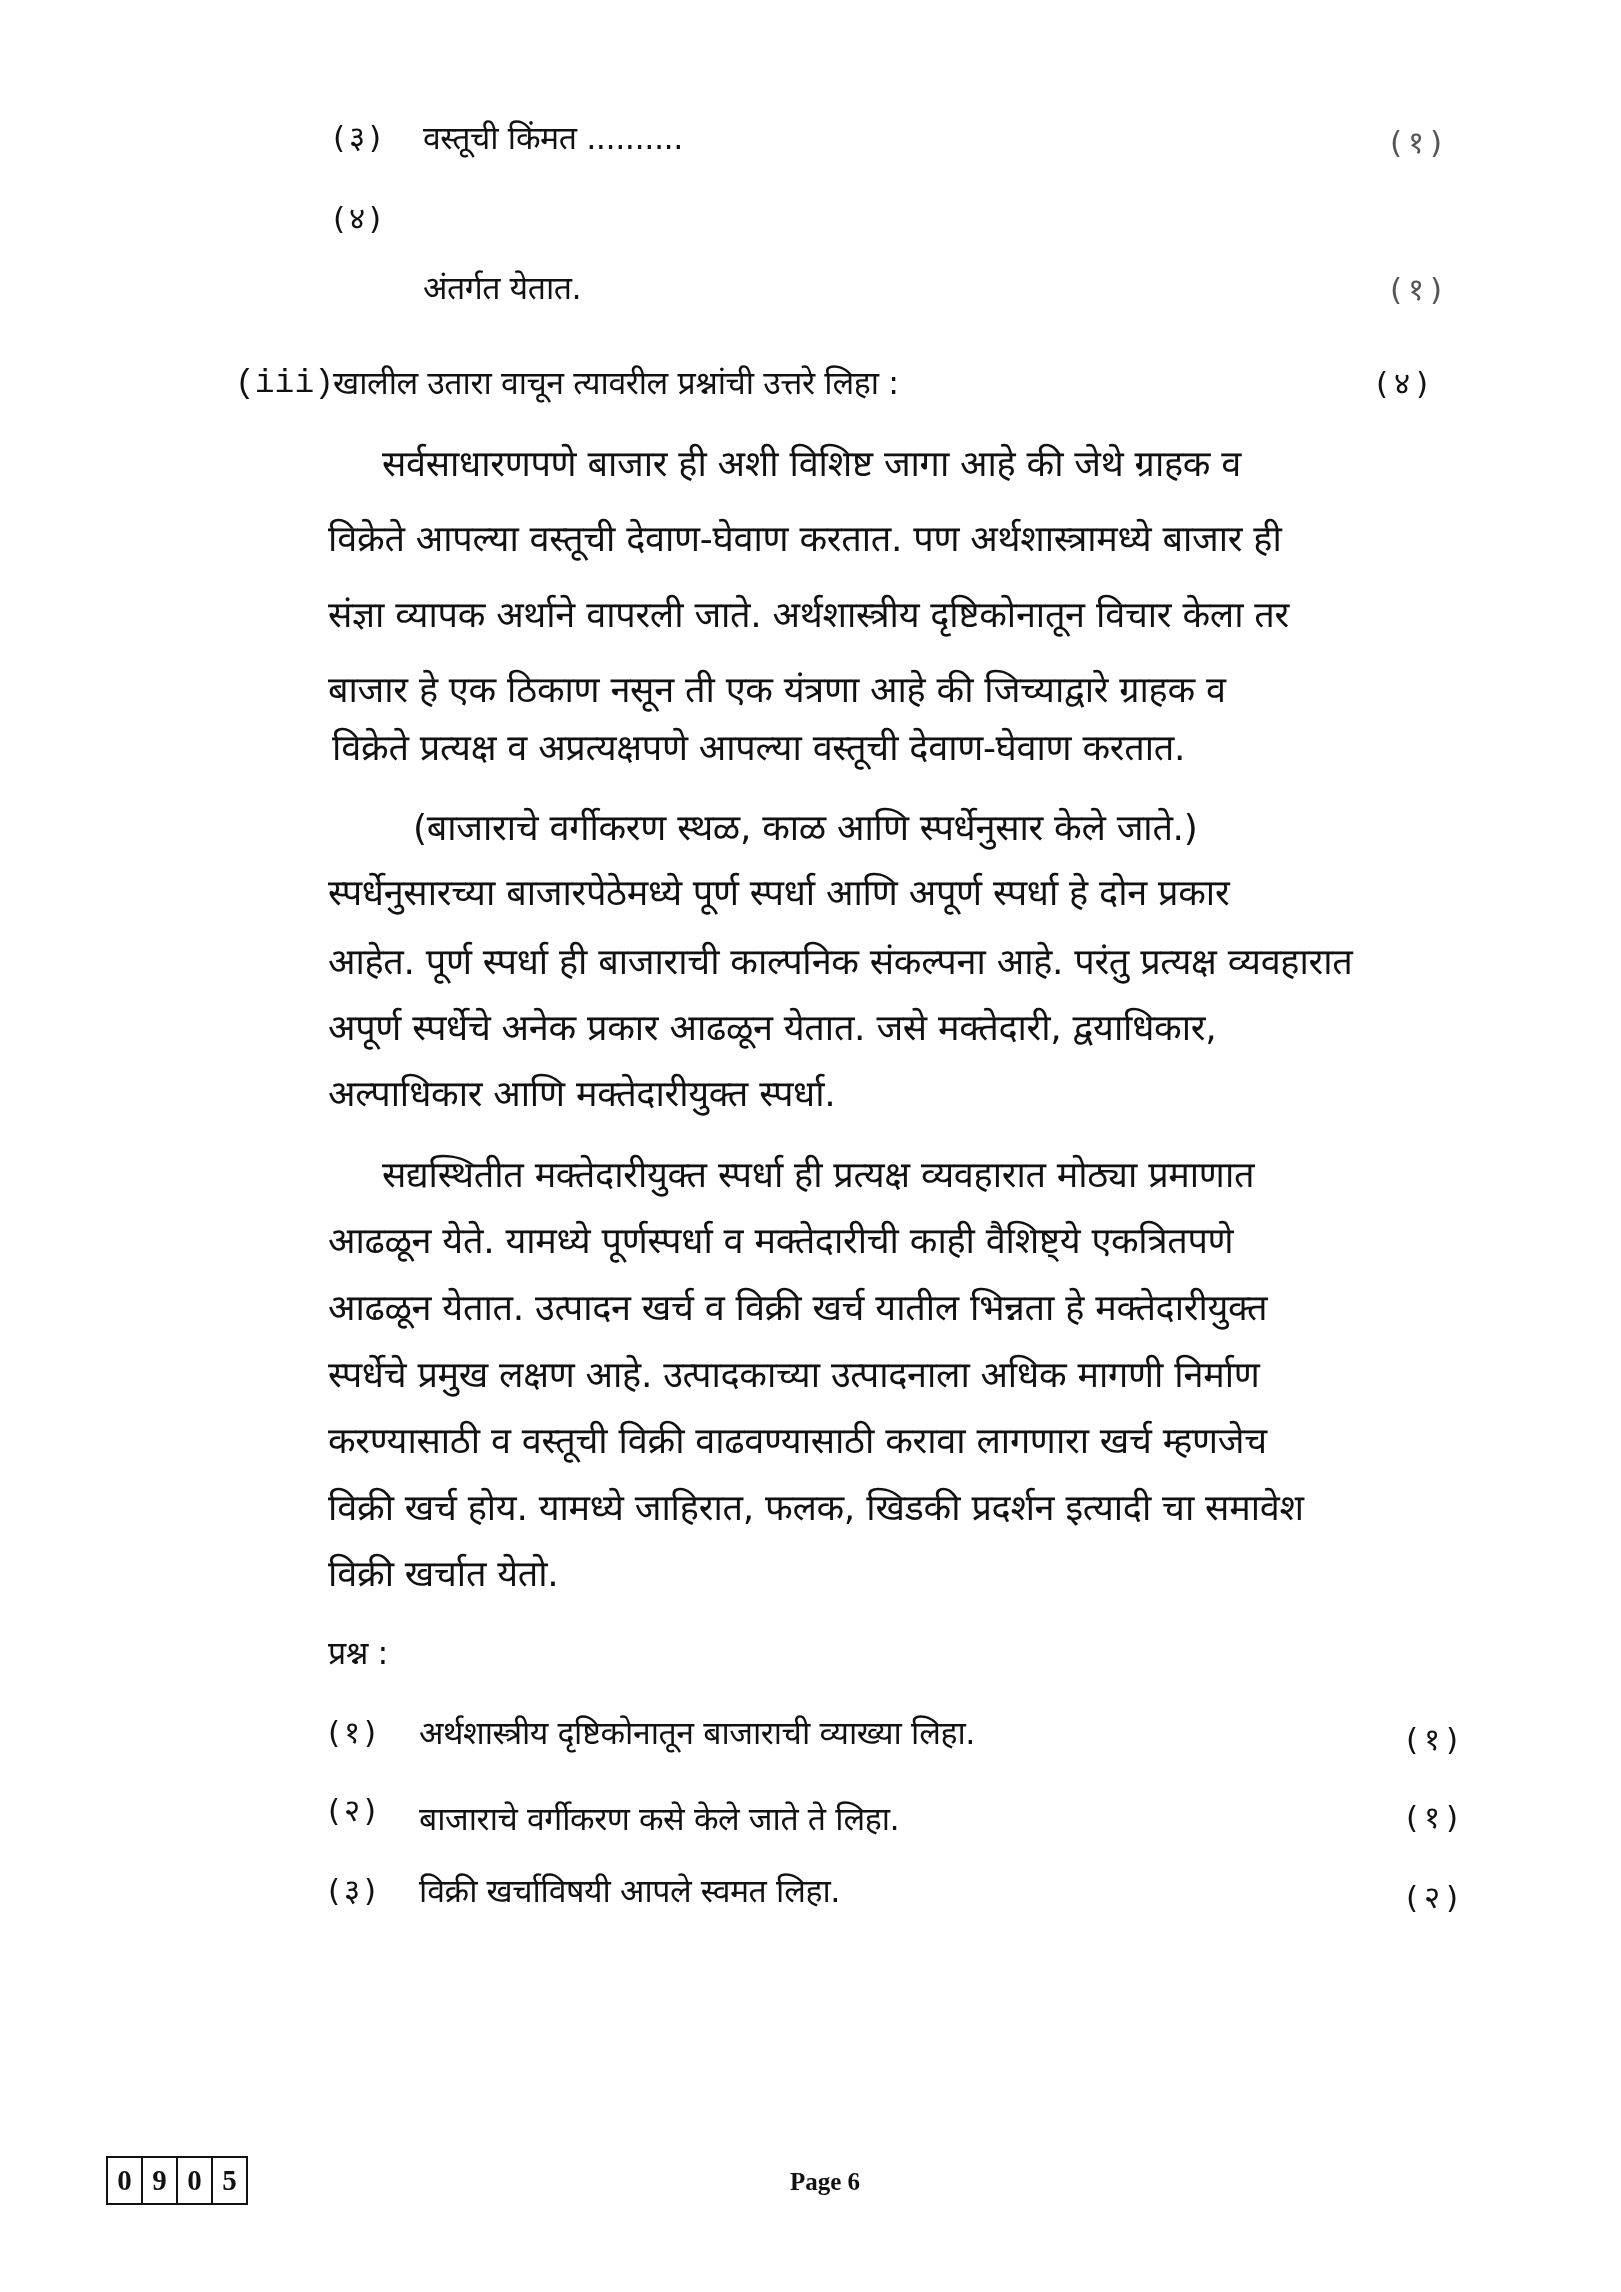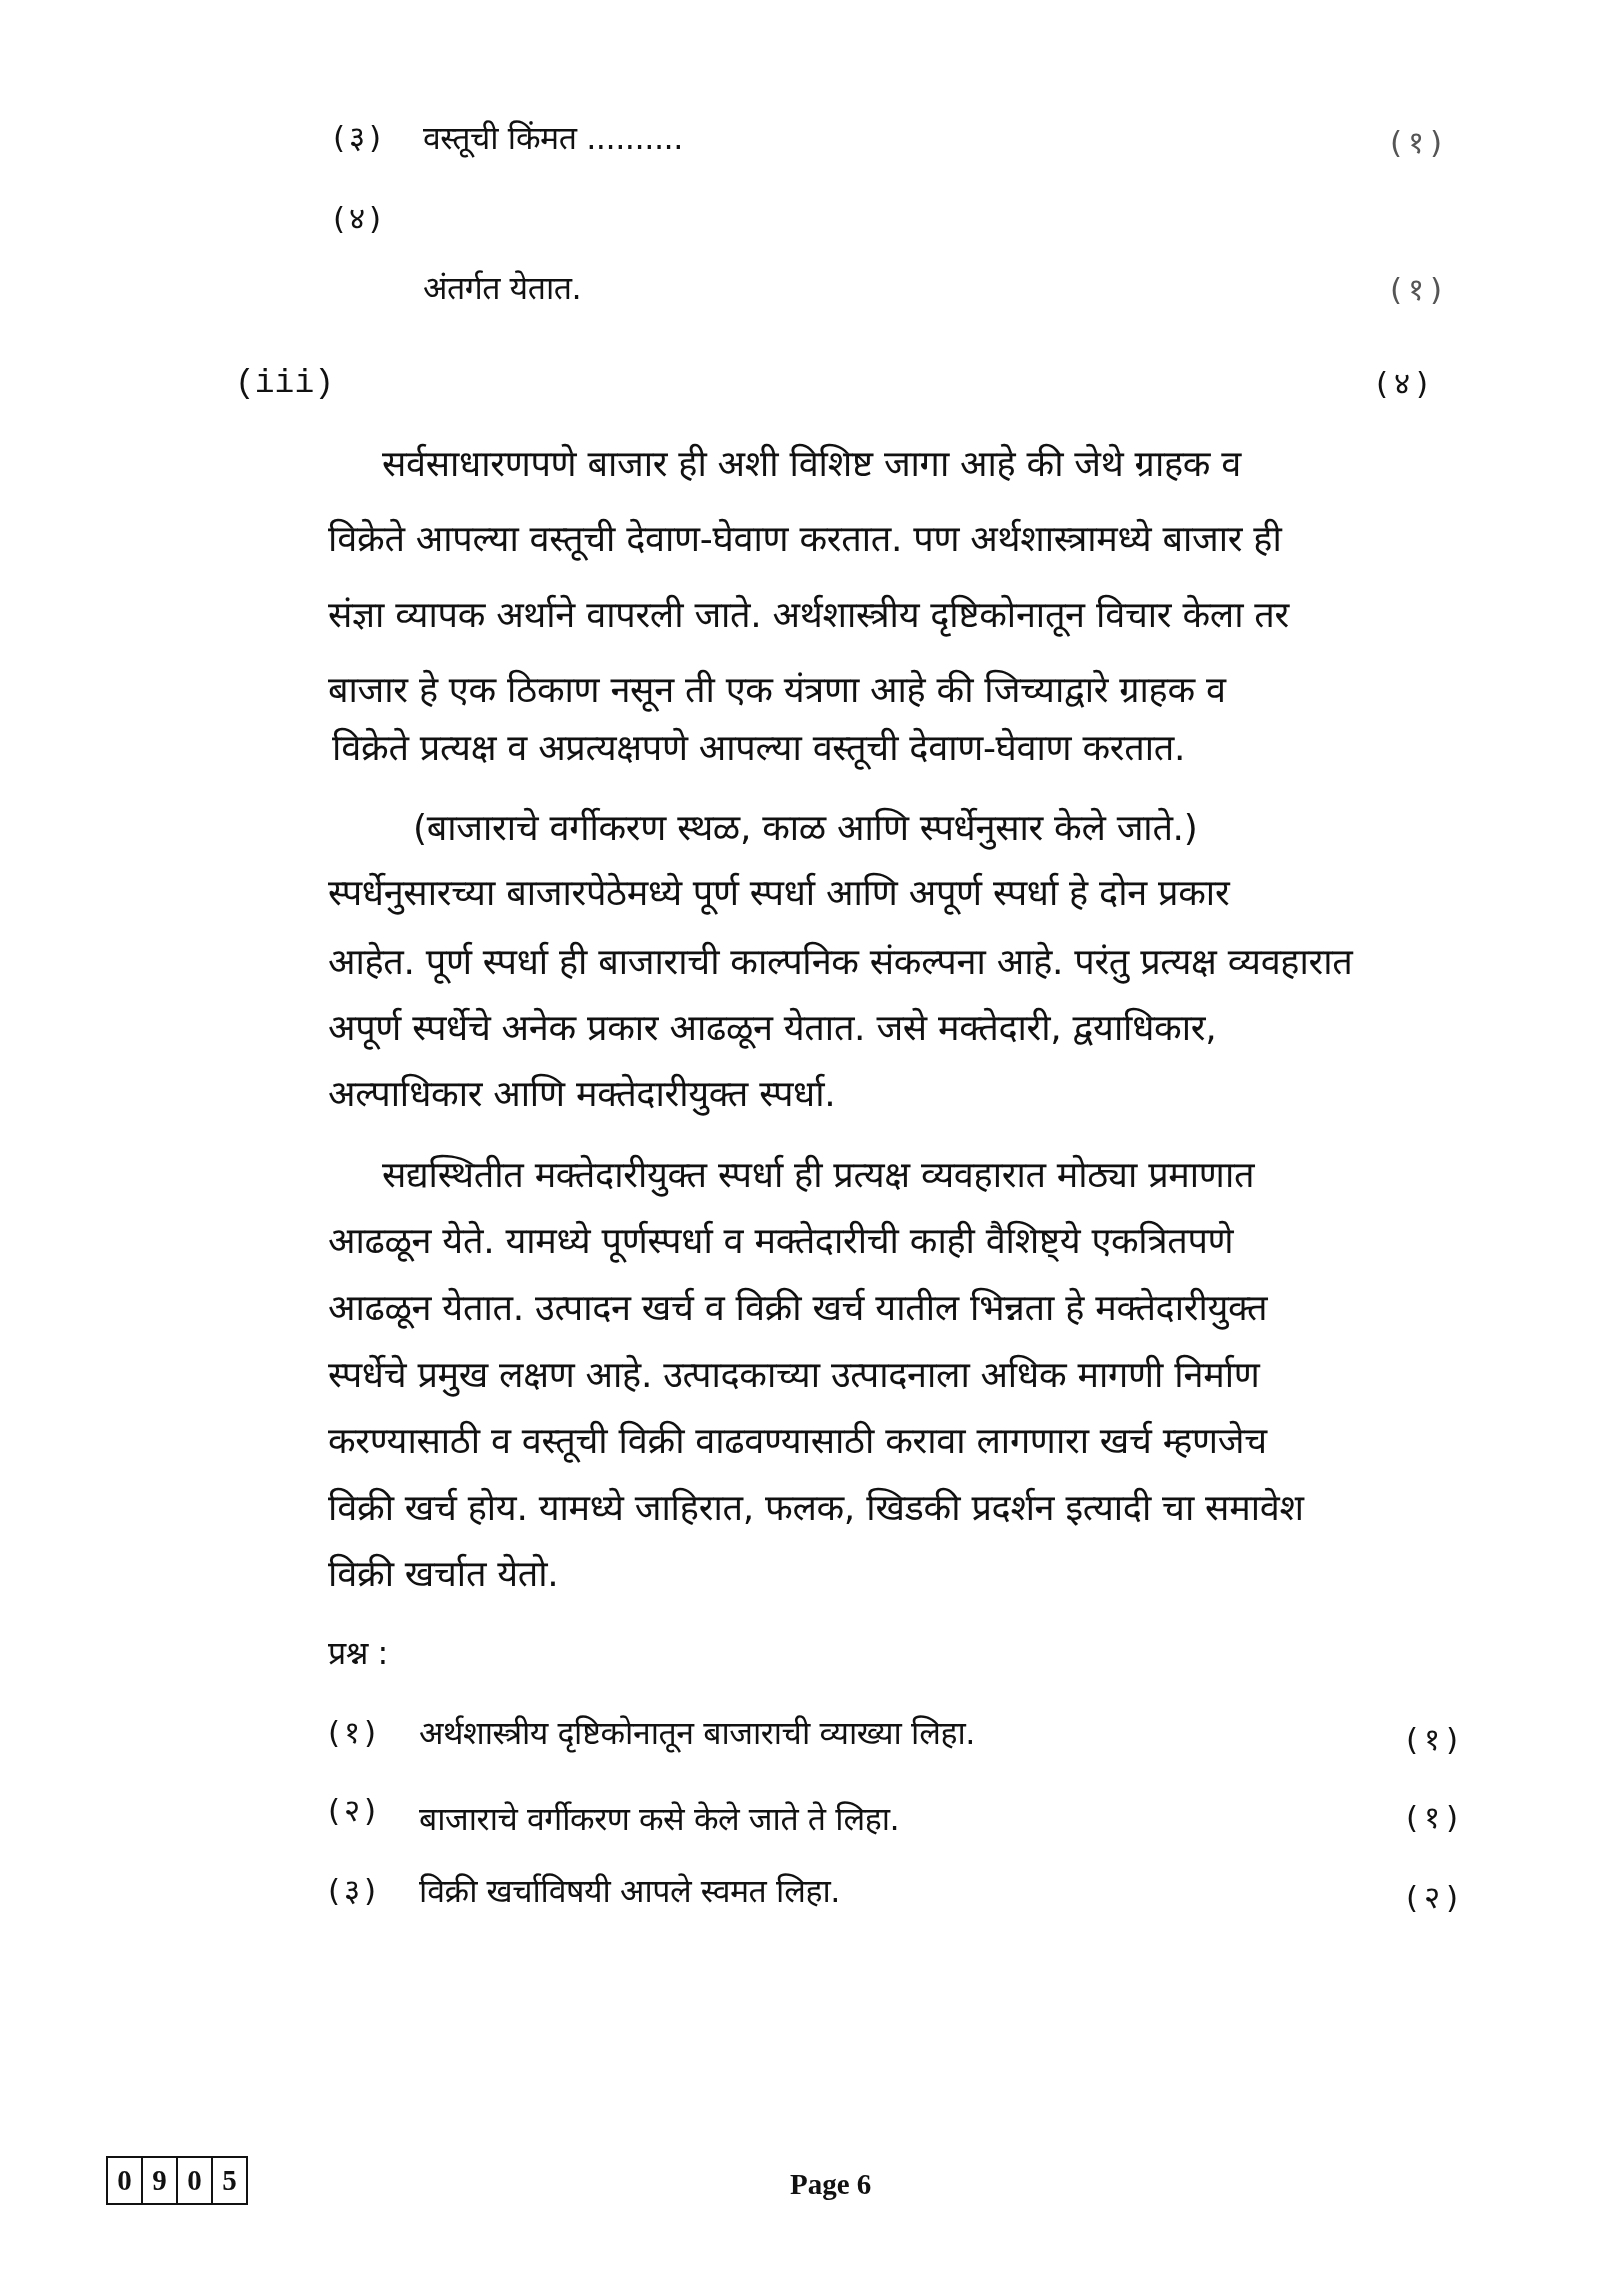--- a/index.html
+++ b/index.html
@@ -60,37 +60,38 @@
       align-items: center;
       justify-content: center;
       font-family: "Liberation Serif", serif;
       font-weight: bold;
       font-size: 29px;
     }
     .code-cell:last-child { border-right: none; }
     .page-no {
       font-family: "Liberation Serif", serif;
       font-weight: bold;
-      font-size: 29px;
+      font-size: 25px;
     }
   </style>
 </head>
 <body>
 
 <div class="page">
 
   <span class="abs txt num" style="left:333px; top:122px;">(३)</span>
   <span class="abs txt" style="left:423px; top:122px;">वस्तूची किंमत ..........</span>
   <span class="abs marks faded" style="left:1390px; top:120px;">(१)</span>
 
   <span class="abs txt num" style="left:333px; top:203px;">(४)</span>
   <span class="abs txt" style="left:423px; top:272px;">अंतर्गत येतात.</span>
   <span class="abs marks faded" style="left:1390px; top:267px;">(१)</span>
 
   <span class="abs roman" style="left:235px; top:365px;">(iii)</span>
+  <span class="abs txt" style="left:333px; top:367px;">खालील उतारा वाचून त्यावरील प्रश्नांची उत्तरे लिहा :</span>
   <span class="abs marks" style="left:1376px; top:361px;">(४)</span>
 
   <div>
     <span class="abs para-line" style="left:382px; top:446px;">सर्वसाधारणपणे बाजार ही अशी विशिष्ट जागा आहे की जेथे ग्राहक व</span>
     <span class="abs para-line" style="left:328px; top:521px;">विक्रेते आपल्या वस्तूची देवाण-घेवाण करतात. पण अर्थशास्त्रामध्ये बाजार ही</span>
     <span class="abs para-line" style="left:328px; top:597px;">संज्ञा व्यापक अर्थाने वापरली जाते. अर्थशास्त्रीय दृष्टिकोनातून विचार केला तर</span>
     <span class="abs para-line" style="left:328px; top:672px;">बाजार हे एक ठिकाण नसून ती एक यंत्रणा आहे की जिच्याद्वारे ग्राहक व</span>
     <span class="abs para-line" style="left:332px; top:730px;">विक्रेते प्रत्यक्ष व अप्रत्यक्षपणे आपल्या वस्तूची देवाण-घेवाण करतात.</span>
   </div>
 

